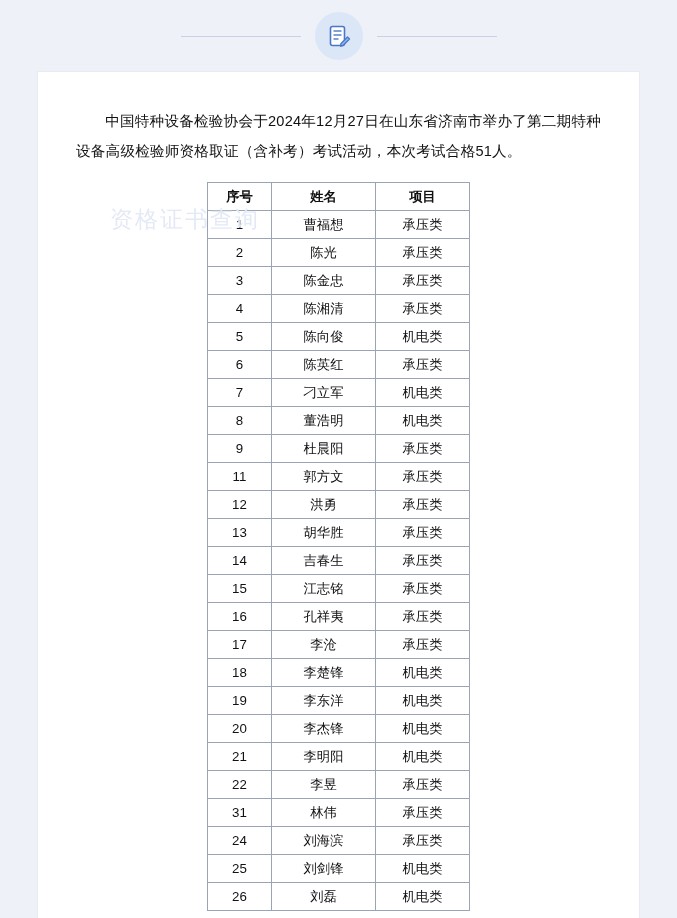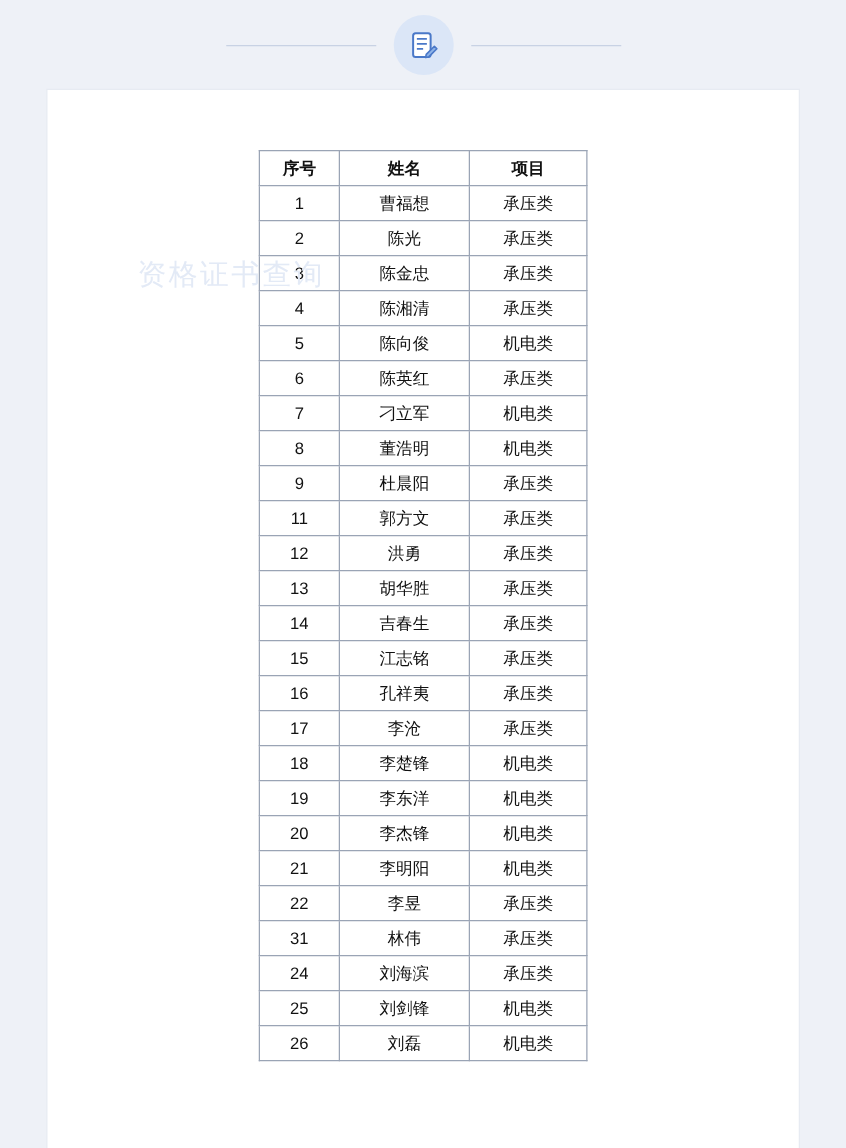--- a/index.html
+++ b/index.html
@@ -114,20 +114,21 @@
         <path d="M15 20.5 L21.5 14 L23.5 16 L17 22.5 L14.5 23 Z" fill="#8fb4e8" stroke="#4a78c8" stroke-width="1.3" stroke-linejoin="round"></path>
       </svg>
     </div>
     <div class="hline"></div>
   </div>
 
   <div class="sheet">
 
     <div class="watermark">资格证书查询</div>
 
+    <p class="para">中国特种设备检验协会于2024年12月27日在山东省济南市举办了第二期特种设备高级检验师资格取证（含补考）考试活动，本次考试合格51人。</p>
 
     <table class="roster">
       <colgroup>
         <col class="c-no">
         <col class="c-name">
         <col class="c-cat">
       </colgroup>
       <thead>
         <tr>
           <th>序号</th>

